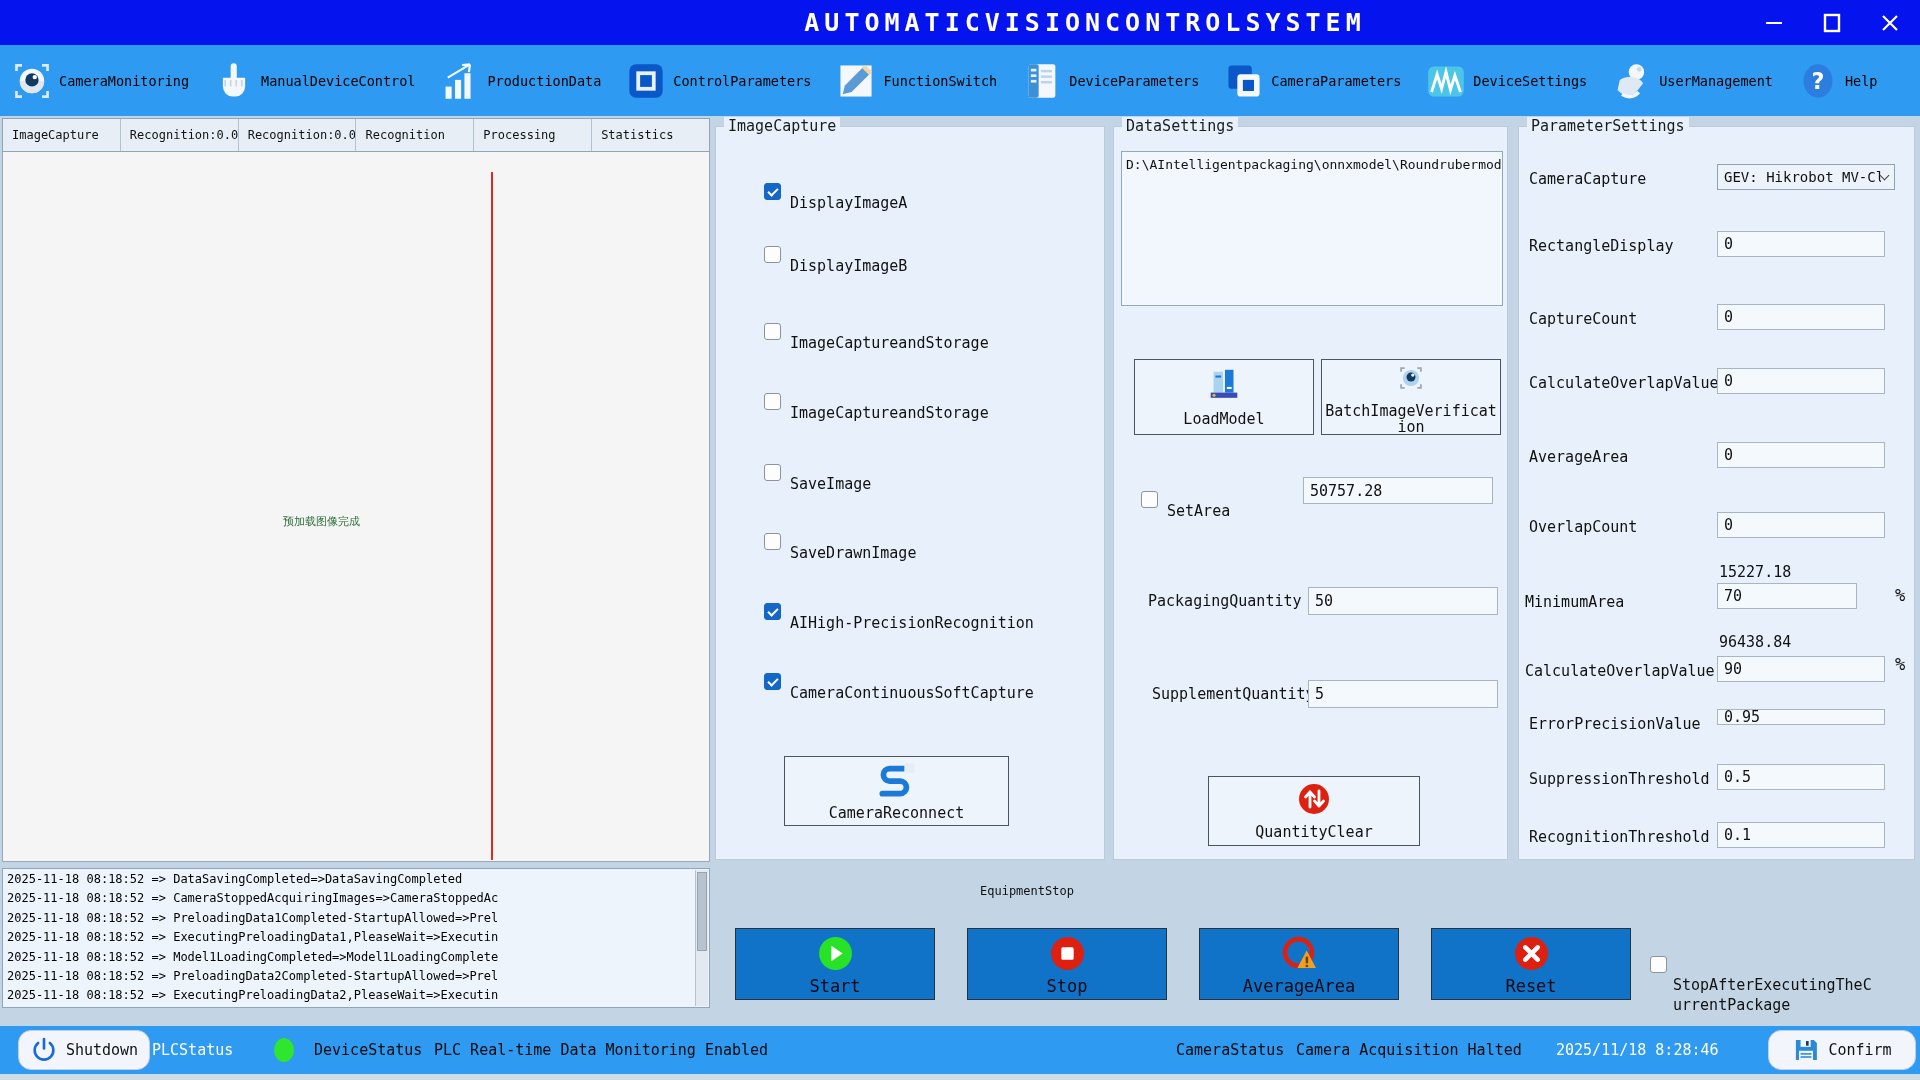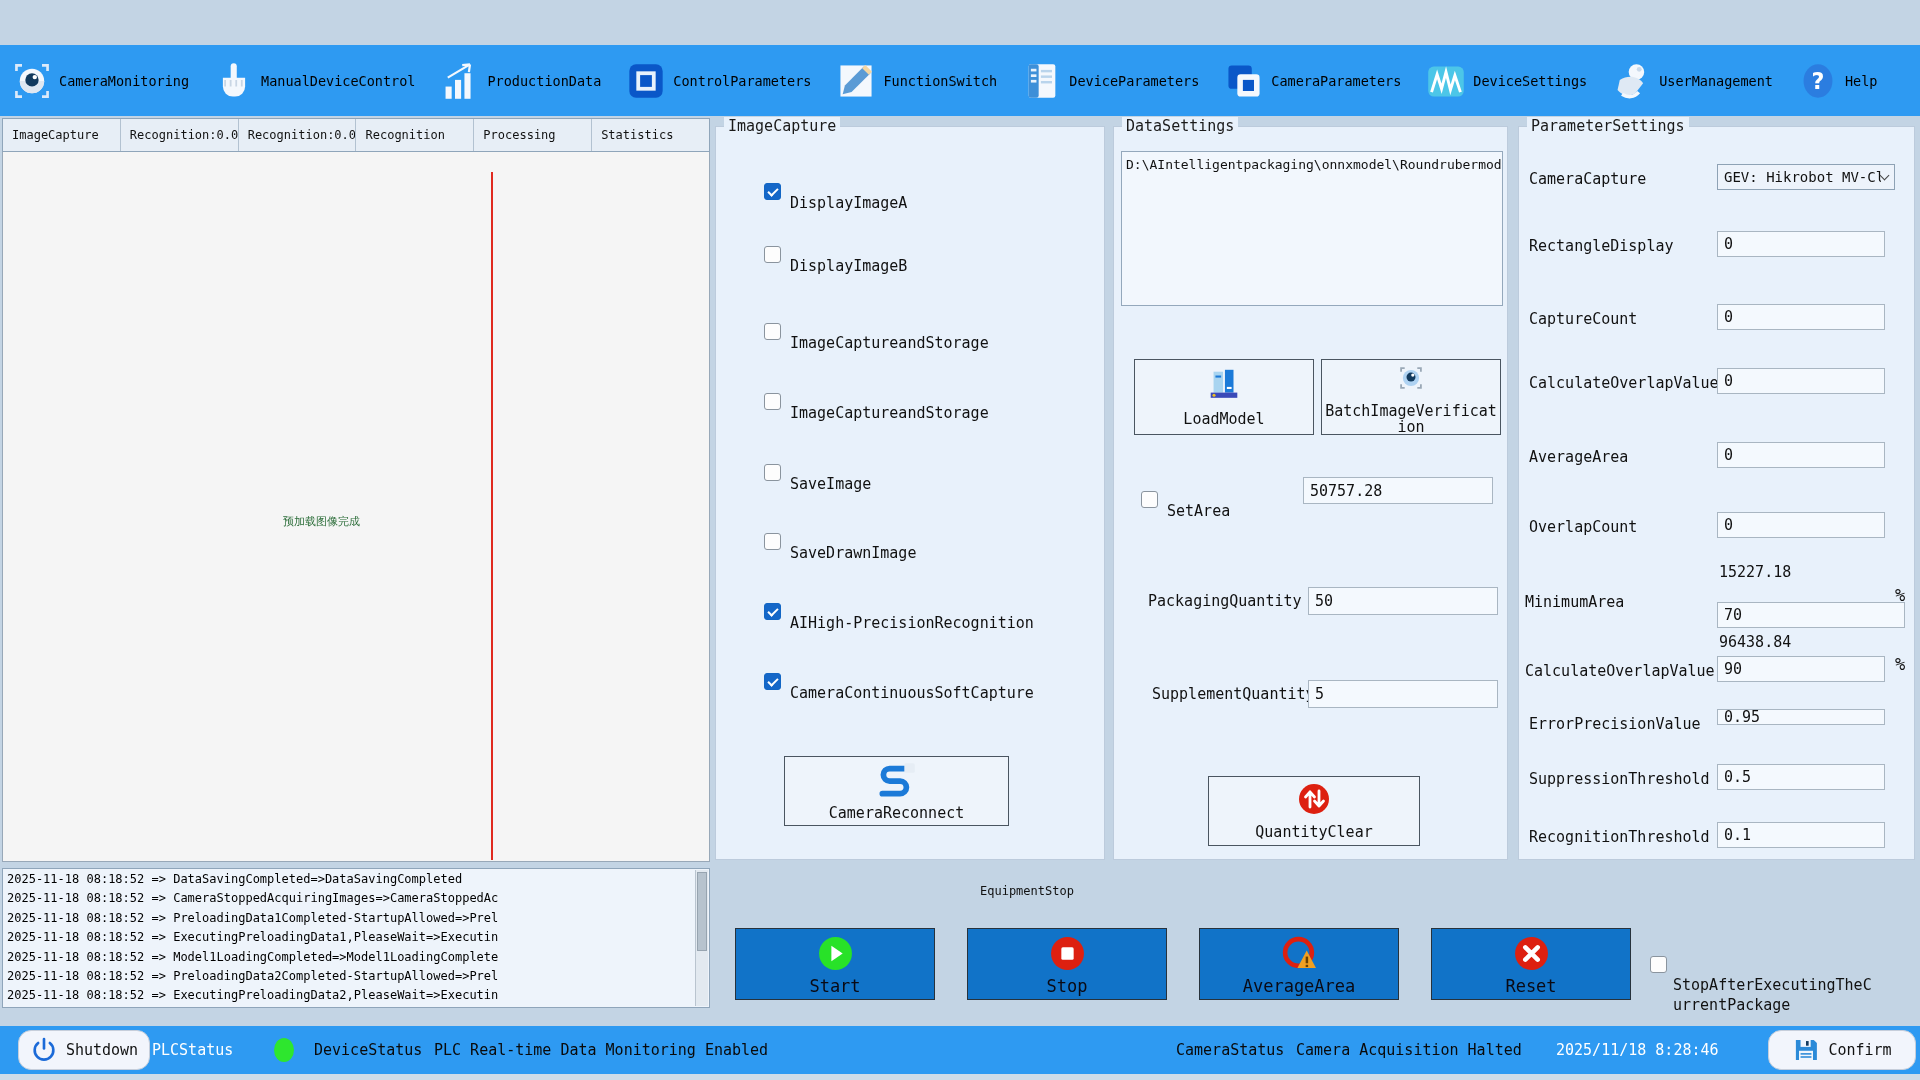--- a/index.html
+++ b/index.html
@@ -91,20 +91,40 @@
   .sb-btn{position:absolute;top:4px;height:40px;background:#f2f5fc;border:1px solid #c6cedb;border-radius:13px;
           display:flex;align-items:center;justify-content:center;gap:8px;font-size:15px;color:#111;cursor:pointer;margin-left:8px;}
   #green-dot{position:absolute;left:274px;top:50%;transform:translateY(-50%);width:20px;height:24px;
              border-radius:50%;background:#2ee62e;}
 </style>
 </head>
 <body>
 
 <div id="app">
 
+  <div id="titlebar">
+    <div class="app-title">AUTOMATICVISIONCONTROLSYSTEM</div>
+    <div class="win-controls">
+      <div class="win-btn">
+        <svg width="22" height="22" viewBox="0 0 22 22">
+            <line x1="3" y1="11" x2="19" y2="11" stroke="#fff" stroke-width="2"></line>
+          </svg>
+      </div>
+      <div class="win-btn">
+        <svg width="22" height="22" viewBox="0 0 22 22">
+            <rect x="4" y="3" width="14" height="16" fill="none" stroke="#fff" stroke-width="2.4"></rect>
+          </svg>
+      </div>
+      <div class="win-btn">
+        <svg width="22" height="22" viewBox="0 0 22 22">
+            <path d="M4 4 L18 18 M18 4 L4 18" stroke="#fff" stroke-width="2.2"></path>
+          </svg>
+      </div>
+    </div>
+  </div>
 
   <div id="toolbar">
     <div class="tool-item">
       <span class="ticon">
         <svg viewBox="0 0 36 36" width="40" height="40">
             <path d="M4 9V4h5M27 4h5v5M32 27v5h-5M9 32H4v-5" stroke="#dceafa" stroke-width="2.4" fill="none"></path>
             <circle cx="18" cy="18" r="11" fill="#f4f8fd"></circle>
             <path d="M7 18a11 11 0 0 0 22 0z" fill="#dfe7f1"></path>
             <circle cx="18" cy="17" r="6" fill="#123a5e"></circle>
             <circle cx="20.5" cy="14.5" r="2" fill="#fff"></circle>
@@ -357,21 +377,21 @@
     <input class="field" style="left: 198px; top: 241px; width: 168px; height: 26px;" value="0">
 
     <div class="plabel" style="left:10px;top:321px">AverageArea</div>
     <input class="field" style="left: 198px; top: 315px; width: 168px; height: 26px;" value="0">
 
     <div class="plabel" style="left:10px;top:391px">OverlapCount</div>
     <input class="field" style="left: 198px; top: 385px; width: 168px; height: 26px;" value="0">
 
     <div class="pabove" style="left:200px;top:436px">15227.18</div>
     <div class="plabel" style="left:6px;top:466px">MinimumArea</div>
-    <input class="field" style="left: 198px; top: 475px; width: 188px; height: 26px;" value="70">
+    <input class="field" style="left: 198px; top: 456px; width: 140px; height: 26px;" value="70">
     <div class="psuffix" style="left:376px;top:458px">%</div>
 
     <div class="pabove" style="left:200px;top:506px">96438.84</div>
     <div class="plabel" style="left:6px;top:535px">CalculateOverlapValue</div>
     <input class="field" style="left: 198px; top: 529px; width: 168px; height: 26px;" value="90">
     <div class="psuffix" style="left:376px;top:527px">%</div>
 
     <div class="plabel" style="left:10px;top:588px">ErrorPrecisionValue</div>
     <input class="field" style="left: 198px; top: 582px; width: 168px; height: 16px;" value="0.95">
 

